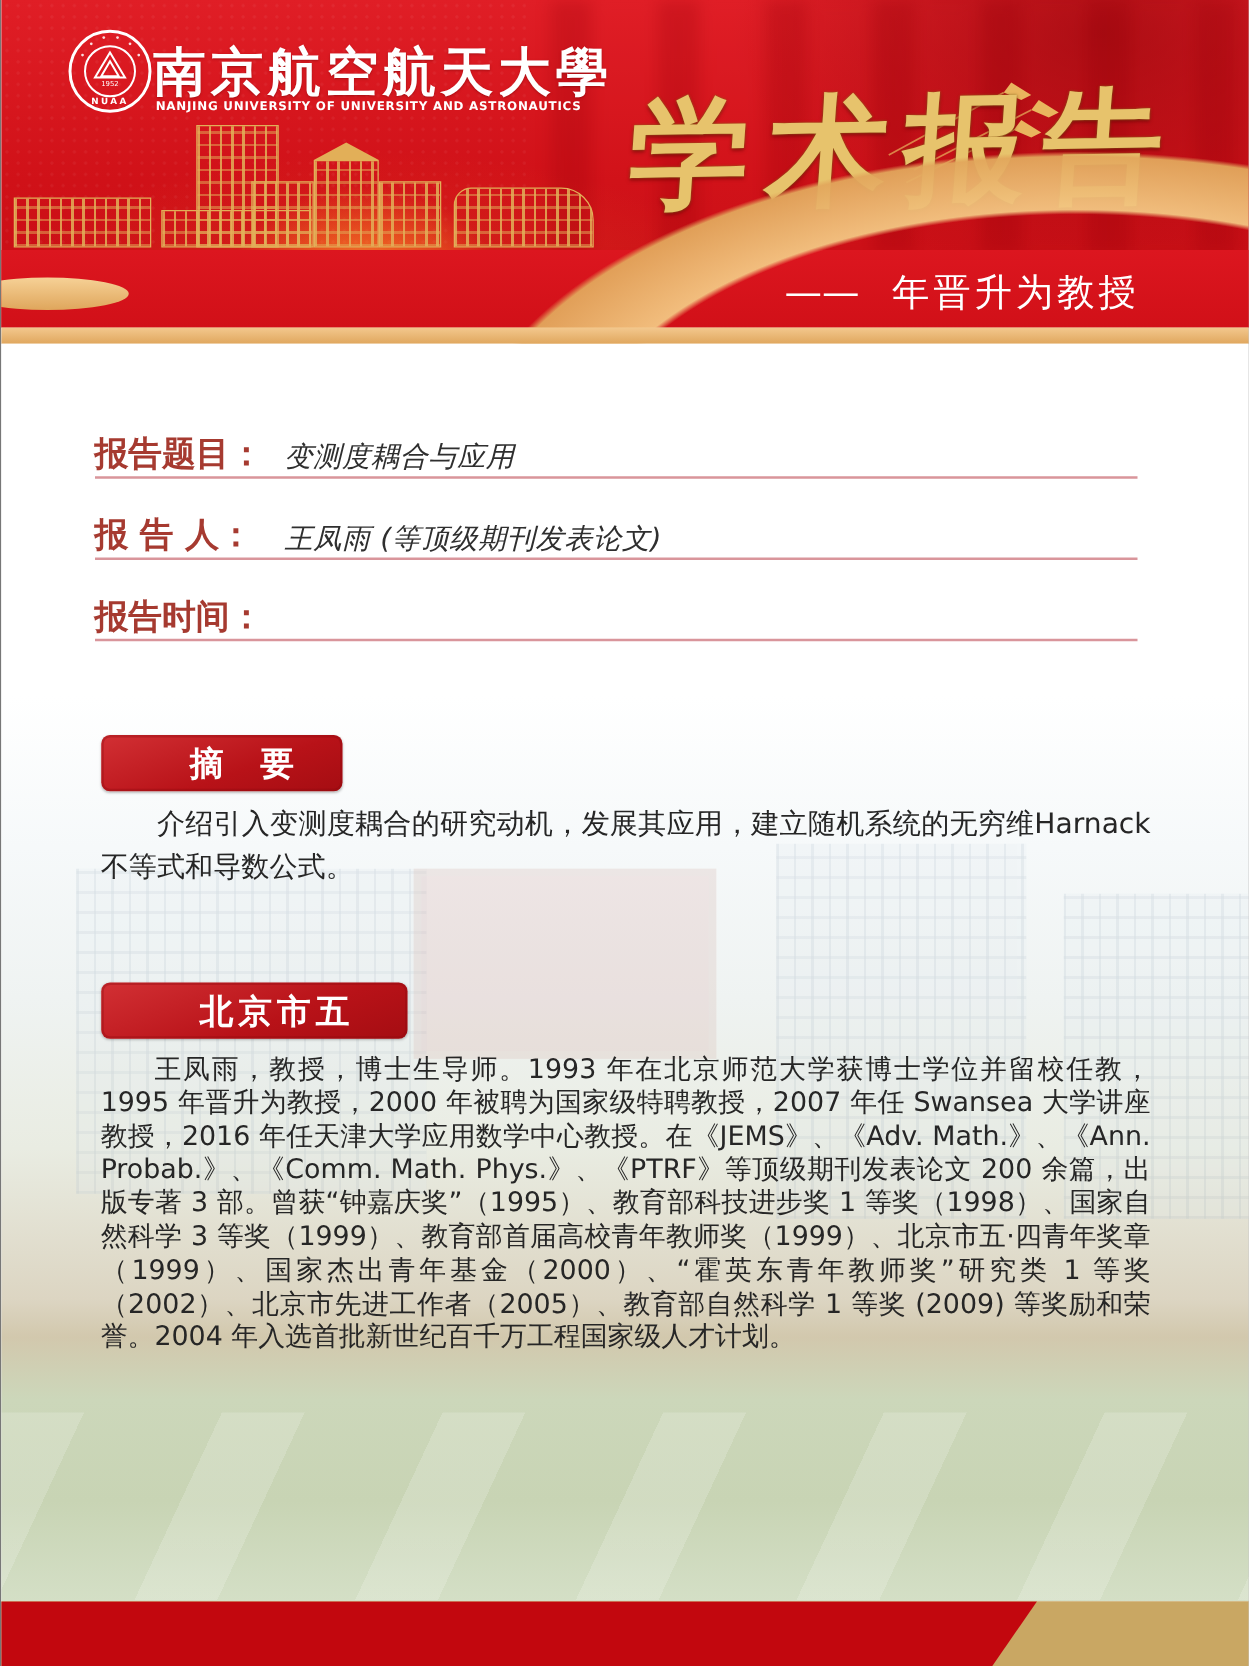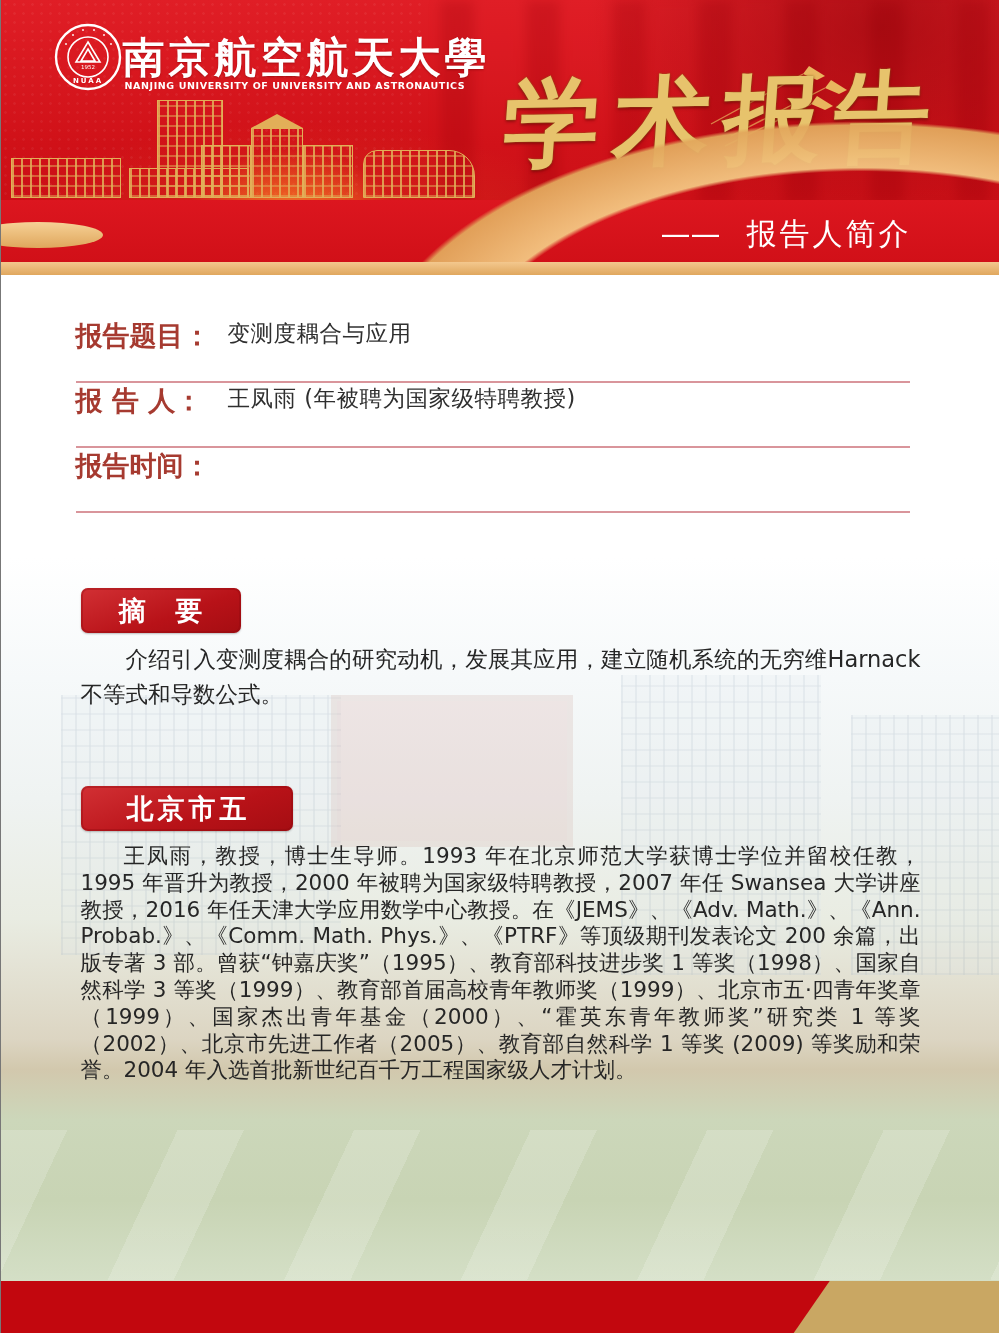--- a/index.html
+++ b/index.html
@@ -64,30 +64,30 @@
   .bg-building{position:absolute;opacity:.35;background:
       repeating-linear-gradient(90deg, rgba(165,180,195,.5) 0 2px, transparent 2px 14px),
       repeating-linear-gradient(0deg, rgba(165,180,195,.4) 0 2px, transparent 2px 16px),
       rgba(225,233,238,.6);}
   .bg-screen{position:absolute;left:330px;top:695px;width:230px;height:140px;opacity:.5;
     background:rgba(205,140,135,.35);border:6px solid rgba(225,215,210,.6);}
   .bg-streak{position:absolute;left:0;top:1130px;width:999px;height:150px;opacity:.5;
     background:repeating-linear-gradient(115deg, rgba(255,255,255,.35) 0 60px, transparent 60px 160px);}
   
   .info{position:absolute;left:75px;top:318px;width:834px;}
-  .info-row{display:flex;align-items:flex-start;height:63px;border-bottom:2px solid #d9959b;}
+  .info-row{display:flex;align-items:flex-end;height:63px;border-bottom:2px solid #d9959b;}
   .info-label{font-family:"DejaVu Serif","Liberation Serif",serif;font-weight:bold;font-size:27px;
     color:#a63a30;width:152px;flex:none;white-space:nowrap;}
-  .info-value{font-size:22.5px;color:#2f2f2f;letter-spacing:.5px;}
+  .info-value{font-size:22.5px;color:#2f2f2f;letter-spacing:.5px;font-style:italic;}
   
   .badge{position:absolute;left:80px;height:45px;border-radius:7px;color:#fff;
     font-family:"DejaVu Serif","Liberation Serif",serif;font-weight:bold;font-size:27px;
     display:flex;align-items:center;justify-content:center;
     background:linear-gradient(160deg,#d23034 0%,#b81218 60%,#a50d12 100%);
-    box-shadow:inset 0 0 0 2px rgba(140,10,15,.35),0 1px 2px rgba(0,0,0,.25);}
+    box-shadow:inset 0 0 0 2px rgba(140,10,15,.35),0 1px 2px rgba(0,0,0,.25);padding-left:33px;}
   .badge-abstract{top:588px;width:160px;letter-spacing:10px;text-indent:10px;}
   .badge-bio{top:786px;width:212px;letter-spacing:4px;text-indent:4px;}
   .para{position:absolute;left:80px;width:840px;color:#262626;text-align:justify;}
   .abstract-text{top:642px;font-size:22.5px;line-height:35px;text-indent:2em;}
   .bio-text{top:843px;font-size:21.5px;line-height:26.8px;text-indent:2em;}
   
   .footer{position:absolute;left:0;top:1180px;width:873px;text-align:right;color:#3a3a3a;}
   .footer-contact{font-size:22px;letter-spacing:2px;}
   .footer-contact .name{margin-left:14px;letter-spacing:6px;}
   .footer-organizer{margin-top:16px;font-size:22px;letter-spacing:1px;}
@@ -146,41 +146,41 @@
 
     <div class="uni-name">南京航空航天大學</div>
     <div class="uni-name-en">NANJING UNIVERSITY OF UNIVERSITY AND ASTRONAUTICS</div>
 
     <div class="big-title">学术报告</div>
 
     <div class="sub-band"></div>
     <div class="ellipse-road"></div>
     <div class="swoosh"></div>
     <div class="sub-title">
-      <span class="sub-dash">——</span><span>报告人简介</span>
+      <span class="sub-dash">——</span><span>年晋升为教授</span>
     </div>
   </div>
   <div class="gold-strip"></div>
 
   <div class="body-bg">
     <div class="bg-building" style="left:60px;top:420px;width:280px;height:260px;"></div>
     <div class="bg-building" style="left:620px;top:400px;width:200px;height:300px;"></div>
     <div class="bg-building" style="left:850px;top:440px;width:149px;height:260px;"></div>
   </div>
   <div class="bg-screen"></div>
   <div class="bg-streak"></div>
 
   <div class="info">
     <div class="info-row">
       <span class="info-label">报告题目：</span>
       <span class="info-value">变测度耦合与应用</span>
     </div>
     <div class="info-row">
       <span class="info-label">报 告 人：</span>
-      <span class="info-value">王凤雨 (年被聘为国家级特聘教授)</span>
+      <span class="info-value">王凤雨 (等顶级期刊发表论文)</span>
     </div>
     <div class="info-row">
       <span class="info-label">报告时间：</span>
     </div>
   </div>
 
   <div class="badge badge-abstract">摘 要</div>
   <div class="para abstract-text">介绍引入变测度耦合的研究动机，发展其应用，建立随机系统的无穷维Harnack不等式和导数公式。</div>
 
   <div class="badge badge-bio">北京市五</div>

